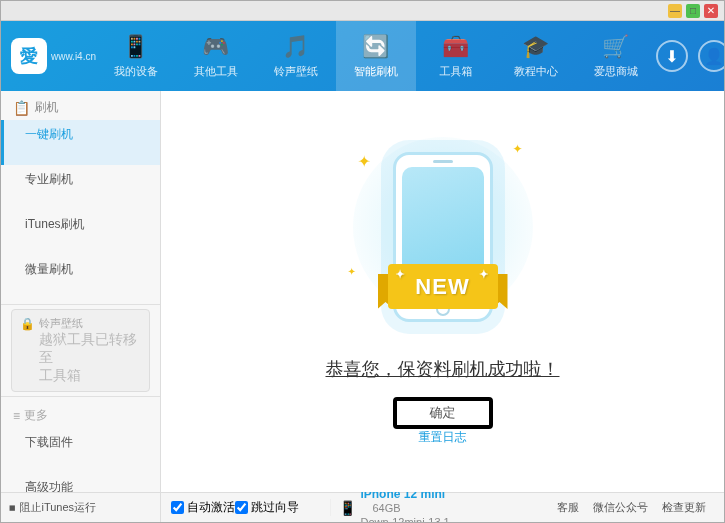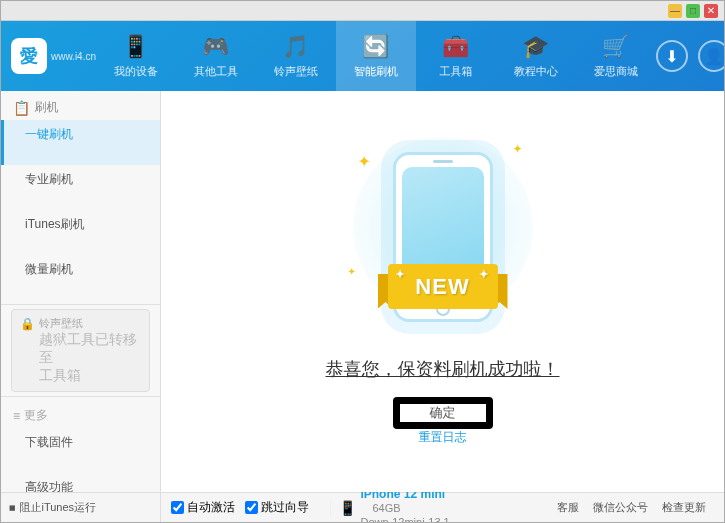--- a/index.html
+++ b/index.html
@@ -269,21 +269,21 @@
       font-size: 18px;
       color: #333;
       margin-bottom: 16px;
       font-weight: 500;
       text-decoration: underline;
     }
     .confirm-btn {
       width: 100px;
       height: 32px;
       background: white;
-      border: 7px solid #000000;
+      border: 4px solid #000000;
       border-radius: 4px;
       cursor: pointer;
       font-size: 13px;
       color: #555;
     }
     .restart-link {
       font-size: 12px;
       color: #1a9edf;
       cursor: pointer;
       text-decoration: none;
@@ -323,21 +323,20 @@
     }
     .bottom-main-section {
       flex: 1;
       display: flex;
       align-items: center;
       padding: 0 10px;
     }
     .bottom-checkboxes {
       display: flex;
       align-items: center;
-      gap: 10px;
       width: 160px;
       border-right: 1px solid #eee;
       padding-right: 8px;
     }
     .device-info-bottom {
       flex: 1;
       display: flex;
       align-items: center;
       padding-left: 8px;
       gap: 4px;

